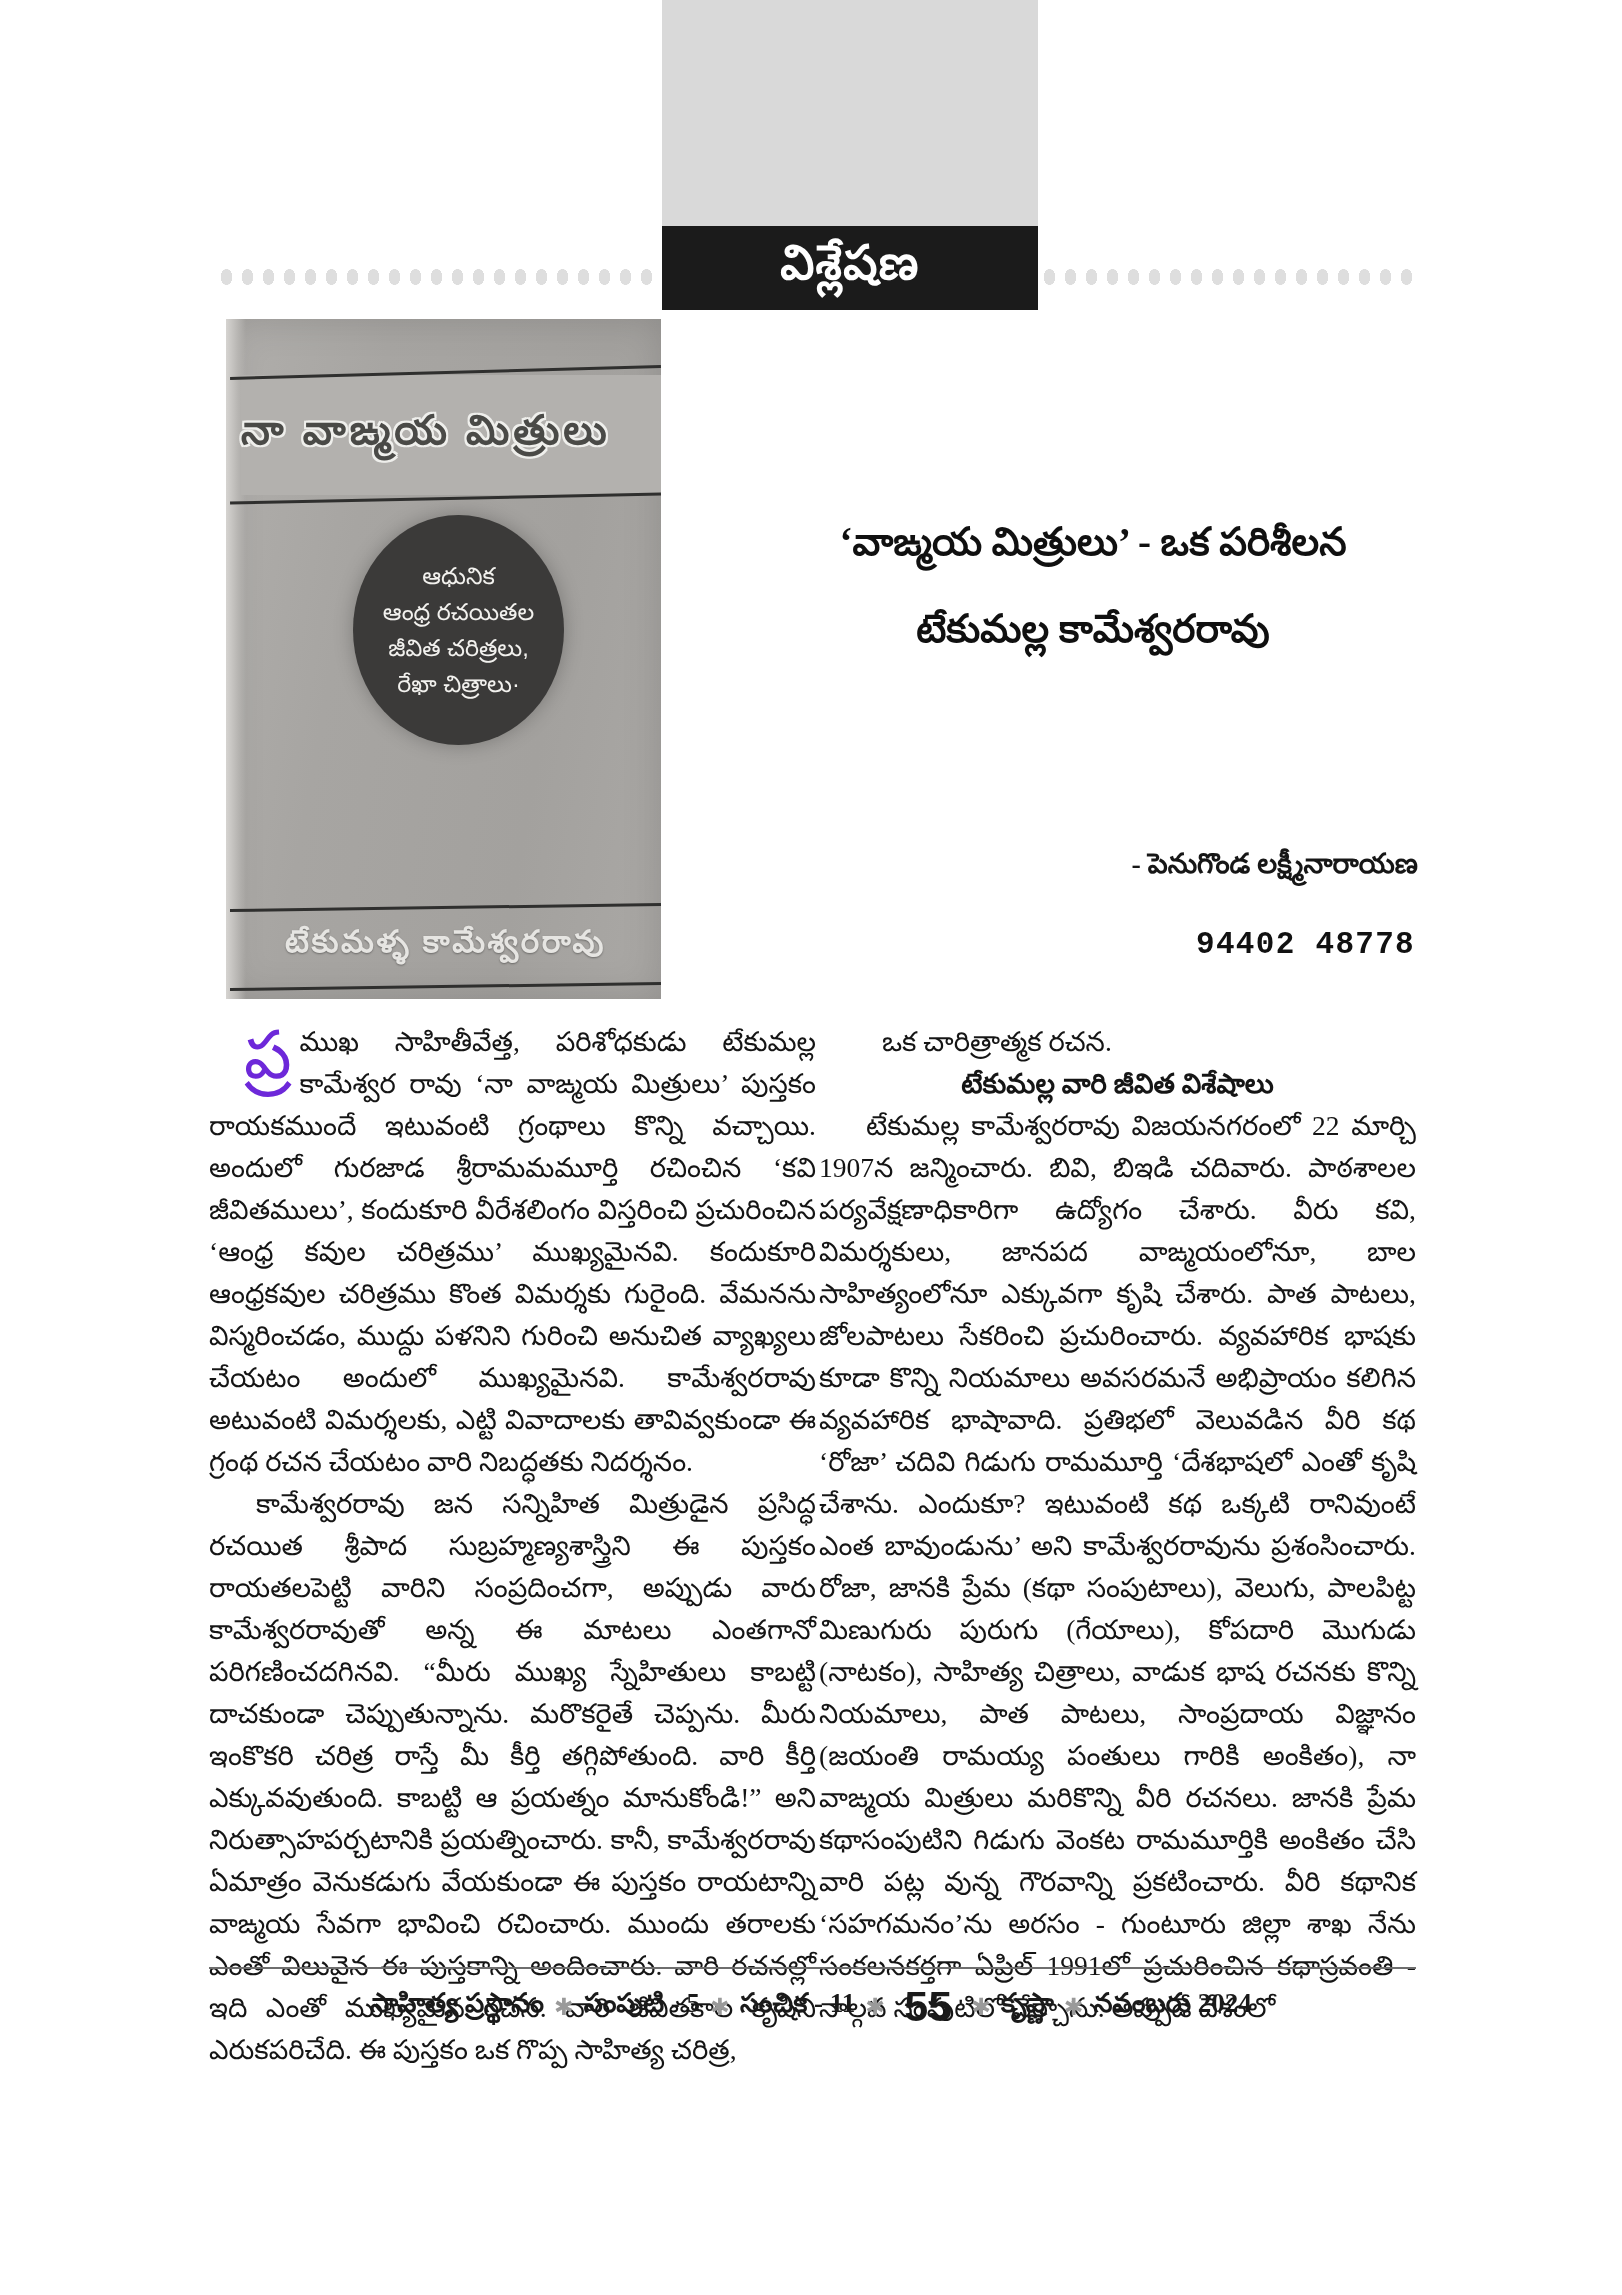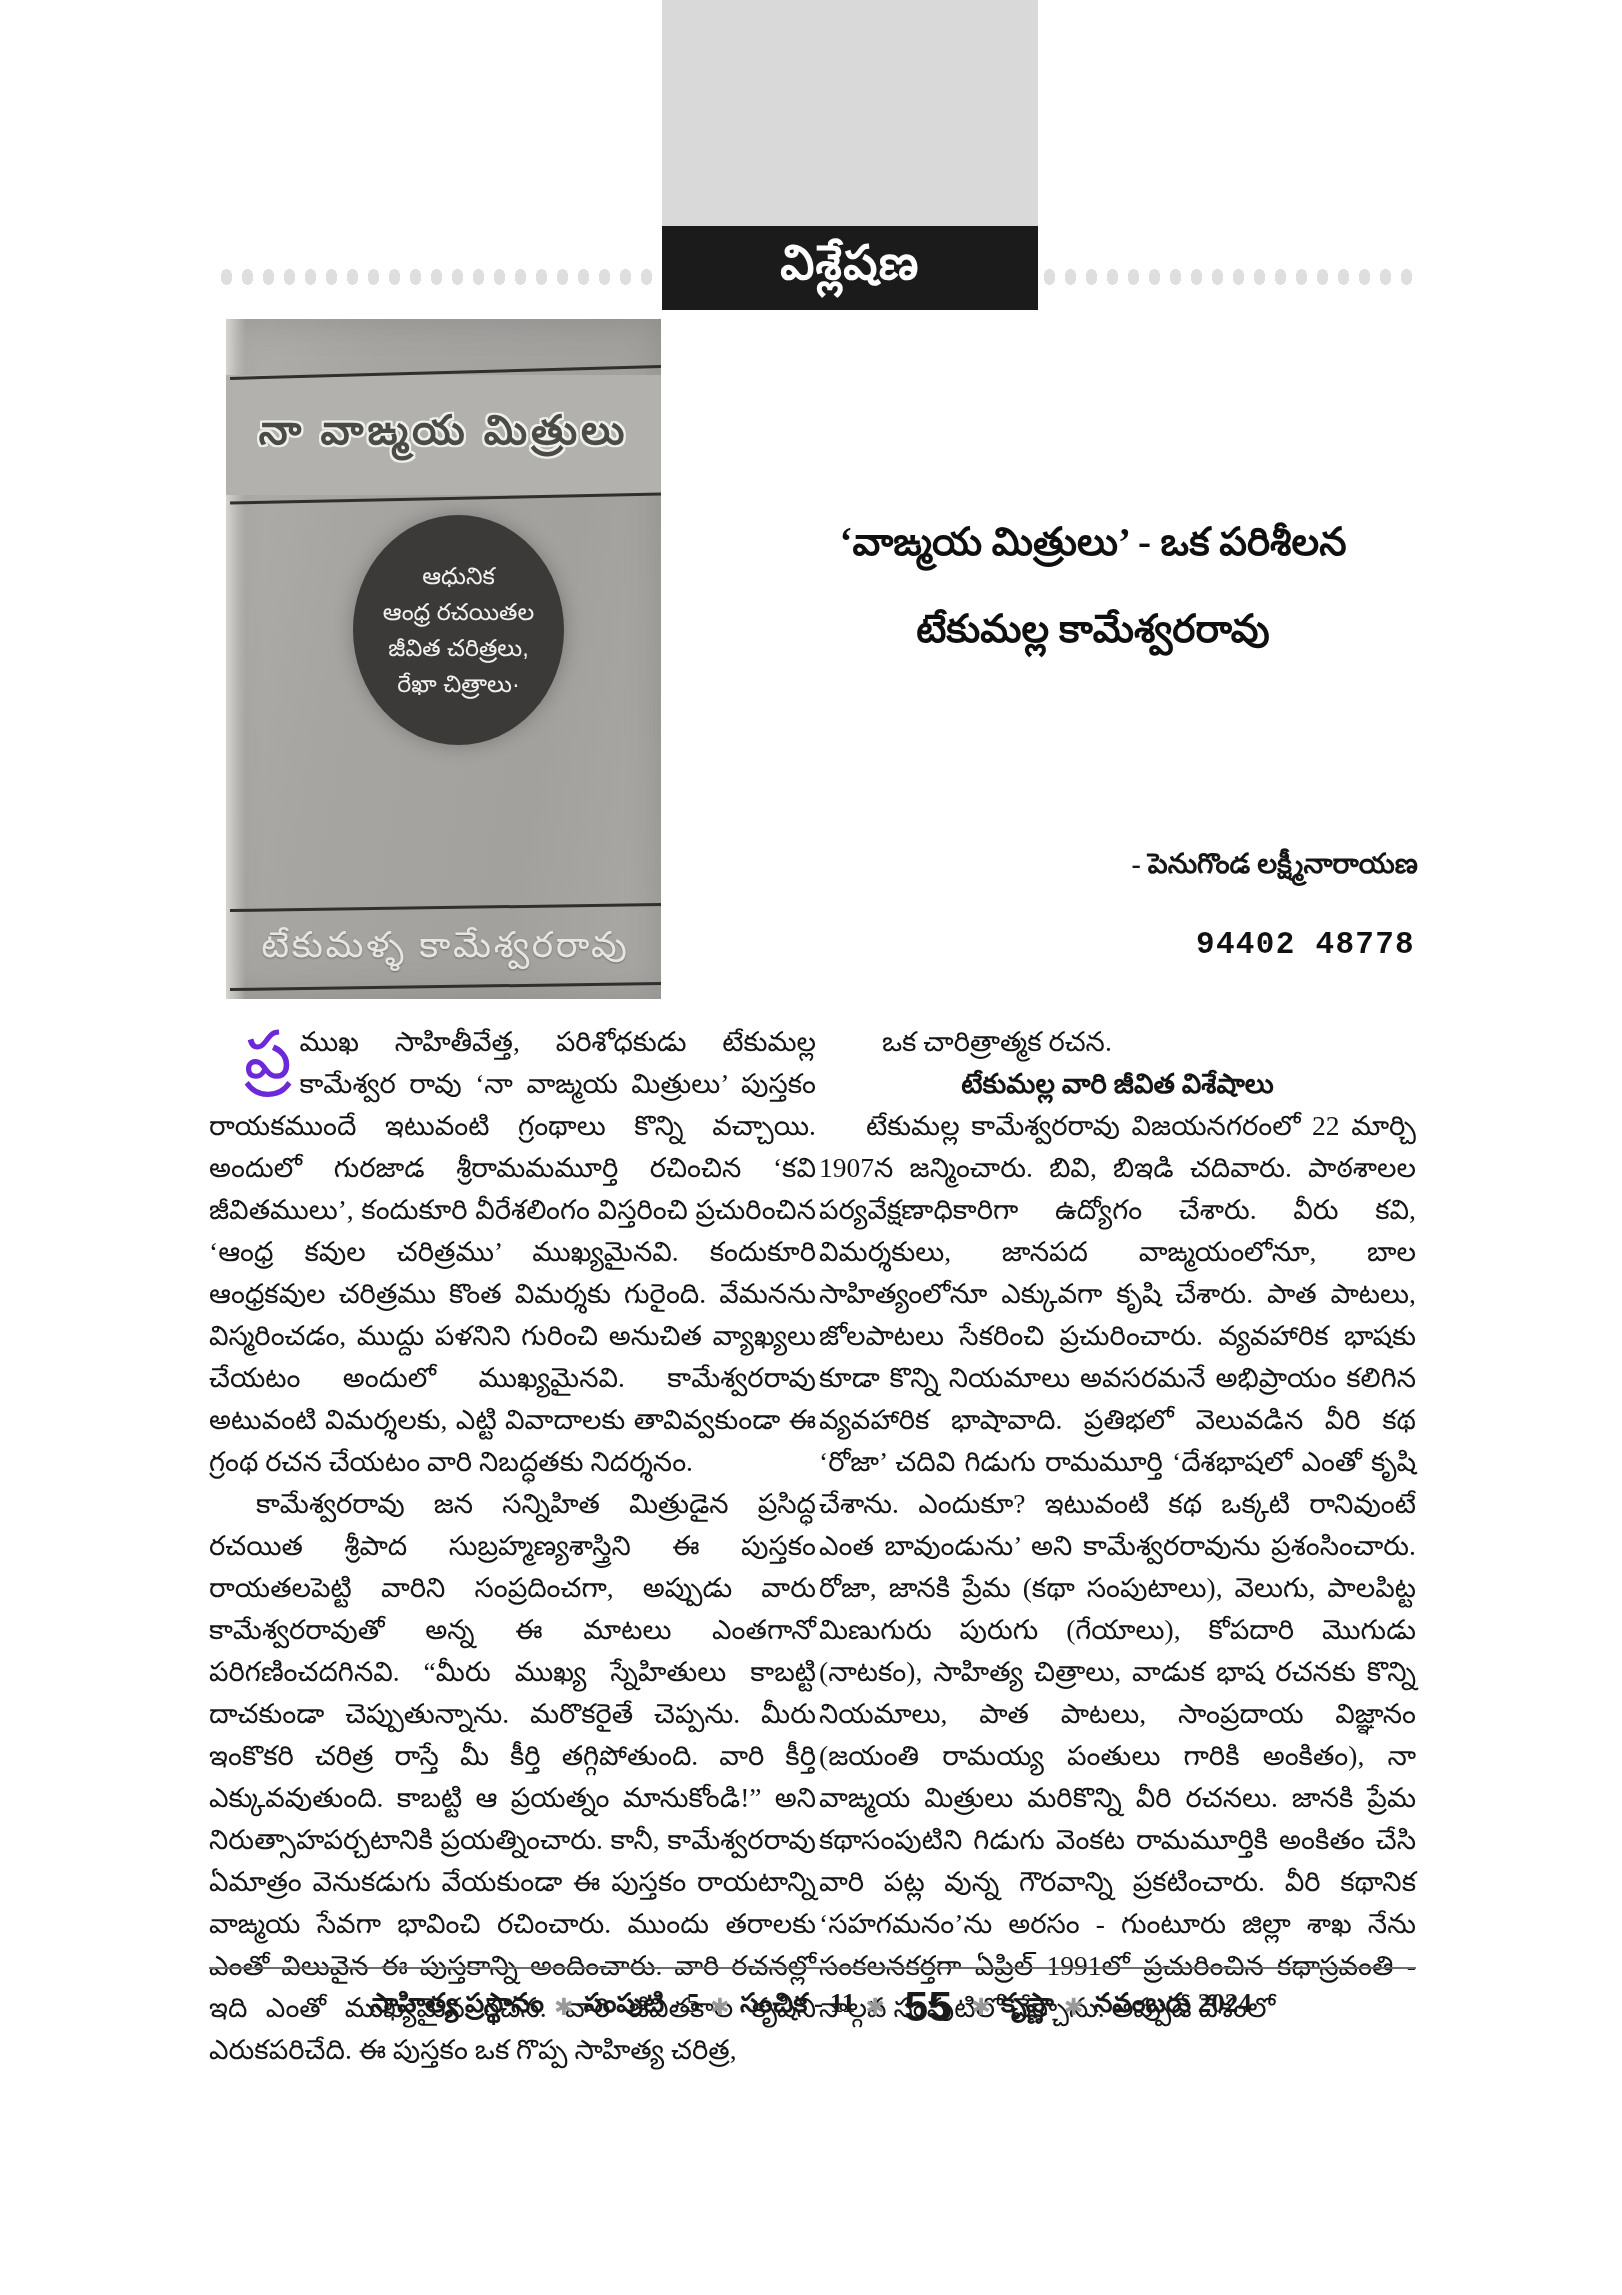--- a/index.html
+++ b/index.html
@@ -31,40 +31,40 @@
     box-shadow:inset 0 0 39px rgba(0,0,0,0.15);
   }
   .cover-spine{position:absolute;left:0;top:0;width:19.6px;height:100%;
     background:linear-gradient(90deg,#d6d4d1 0%,#b7b5b2 60%,rgba(0,0,0,0) 100%);}
   .cover-line{position:absolute;left:3.9px;right:0;height:3.3px;background:#2f2f2e;}
   .cover-line-1{top:52px;transform:rotate(-1.6deg);}
   .cover-line-2{top:178px;transform:rotate(-1.2deg);}
   .cover-line-3{top:587px;transform:rotate(-0.8deg);}
   .cover-line-4{top:666px;transform:rotate(-0.8deg);}
   .cover-titleband{
-    position:absolute;left:0;right:0;top:56px;height:120px;background:#b3b1ae;
-    display:flex;align-items:center;justify-content:center;
+    position:absolute;left:15px;right:0;top:56px;height:120px;background:#b3b1ae;
+    display:flex;align-items:center;justify-content:flex-start;
   }
   .cover-title{
     font-family:"Liberation Sans", sans-serif;font-weight:bold;font-size:41px;color:#4a4a47;
     letter-spacing:3.9px;white-space:nowrap;
     text-shadow:-2px -2px 0 #efefec,2px -2px 0 #efefec,-2px 2px 0 #efefec,2px 2px 0 #efefec,
                  0 -2px 0 #efefec,0 2px 0 #efefec,-2px 0 0 #efefec,2px 0 0 #efefec;
   }
   .cover-circle{
     position:absolute;left:127px;top:196px;width:211px;height:230px;background:#3b3a39;
     border-radius:50%;display:flex;flex-direction:column;align-items:center;justify-content:center;
     box-shadow:0 0 19.6px rgba(0,0,0,0.25);
   }
   .cover-circle-line{
     color:#f2f1ee;font-family:"Liberation Sans", sans-serif;font-size:23.6px;line-height:36px;white-space:nowrap;
   }
   .cover-author{
     position:absolute;left:3.9px;right:0;top:605px;text-align:center;
-    color:#e6e5e2;font-family:"Liberation Sans", sans-serif;font-weight:normal;font-size:36px;letter-spacing:2.6px;white-space:nowrap;
+    color:#e6e5e2;font-family:"Liberation Sans", sans-serif;font-weight:bold;font-size:31px;letter-spacing:2.6px;white-space:nowrap;
     text-shadow:0 1.3px 2px rgba(0,0,0,0.35);
   }
 
   
   .article-title{
     position:absolute;left:720px;top:498px;width:746px;text-align:center;
     font-weight:bold;font-size:39px;line-height:87px;color:#101010;white-space:nowrap;
   }
   .author-line{
     position:absolute;right:204px;top:848px;font-weight:bold;font-size:28px;color:#161616;white-space:nowrap;

